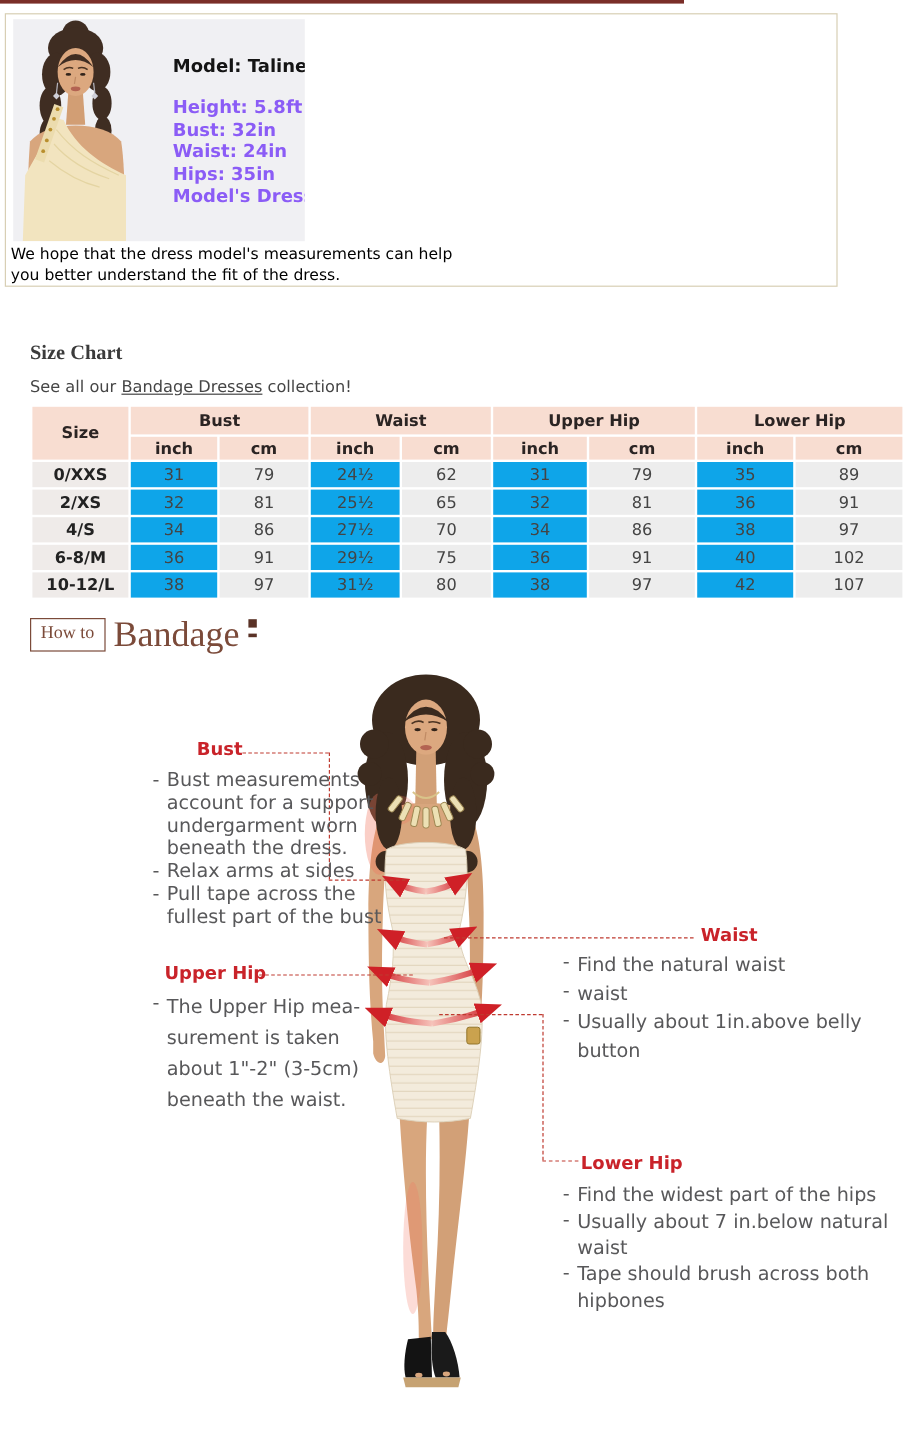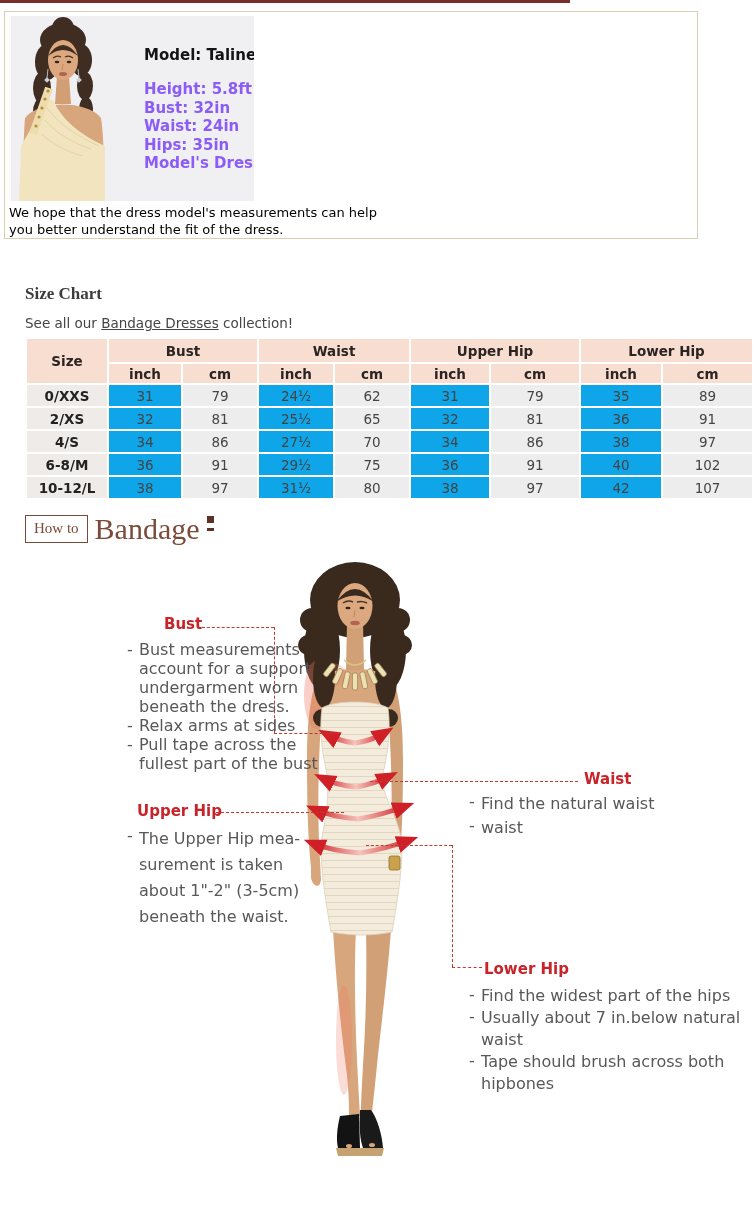--- a/index.html
+++ b/index.html
@@ -359,20 +359,24 @@
 </div>
 
 <div class="mlabel" style="left:584px;top:770px">Waist</div>
 <div class="mlist" style="left:468px;top:792px;width:230px">
   <div class="mi">
     <span class="ln" style="line-height:24px">Find the natural waist</span>
   </div>
   <div class="mi">
     <span class="ln" style="line-height:24px">waist</span>
   </div>
+  <div class="mi">
+    <span class="ln" style="line-height:24px">Usually about 1in.above belly</span>
+    <span class="ln" style="line-height:24px">button</span>
+  </div>
 </div>
 
 <div class="mlabel" style="left:484px;top:960px">Lower Hip</div>
 <div class="mlist" style="left:468px;top:985px;width:230px">
   <div class="mi">
     <span class="ln" style="line-height:22px">Find the widest part of the hips</span>
   </div>
   <div class="mi">
     <span class="ln" style="line-height:22px">Usually about 7 in.below natural</span>
     <span class="ln" style="line-height:22px">waist</span>

